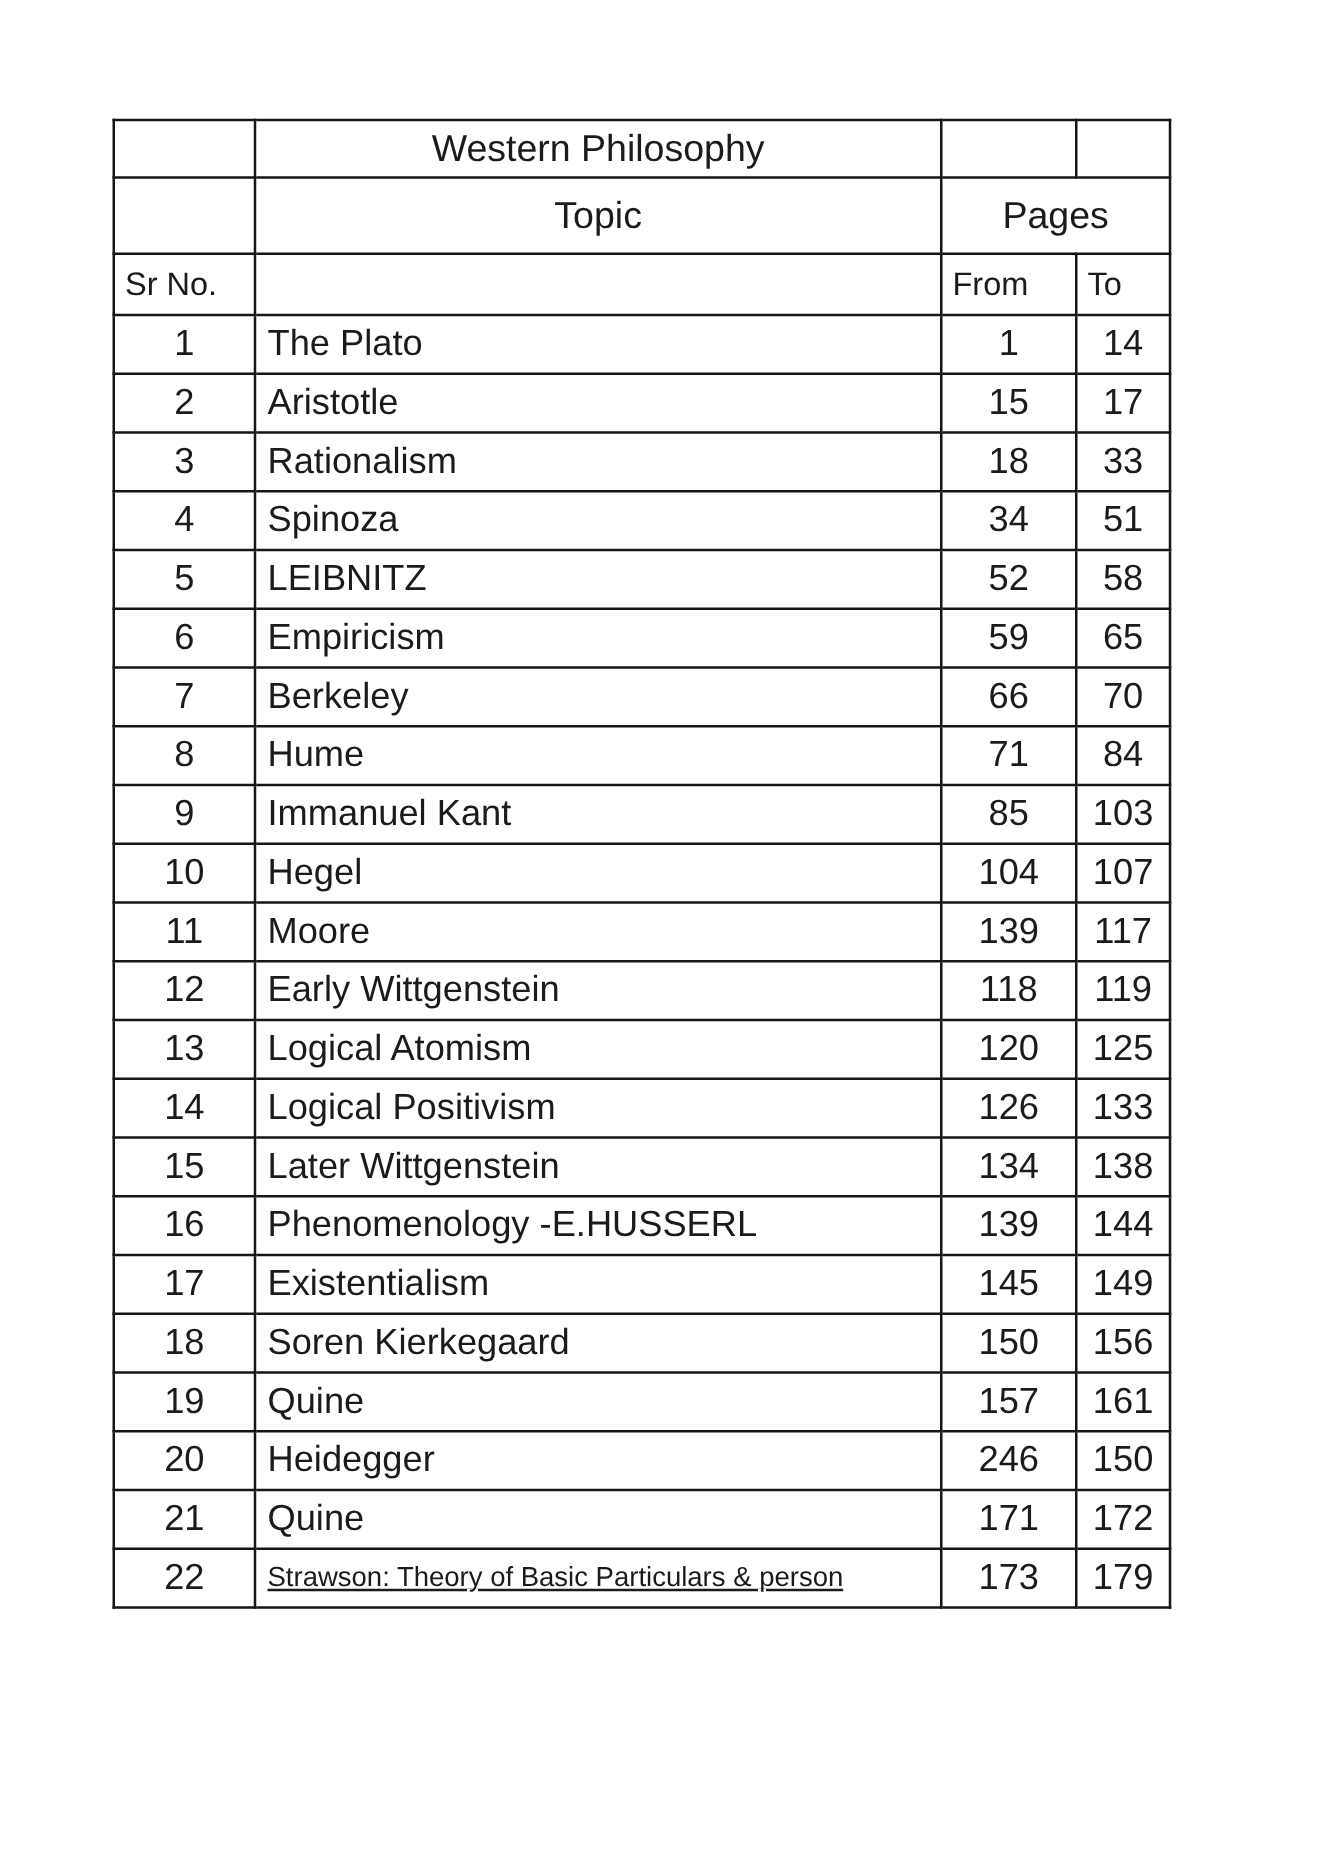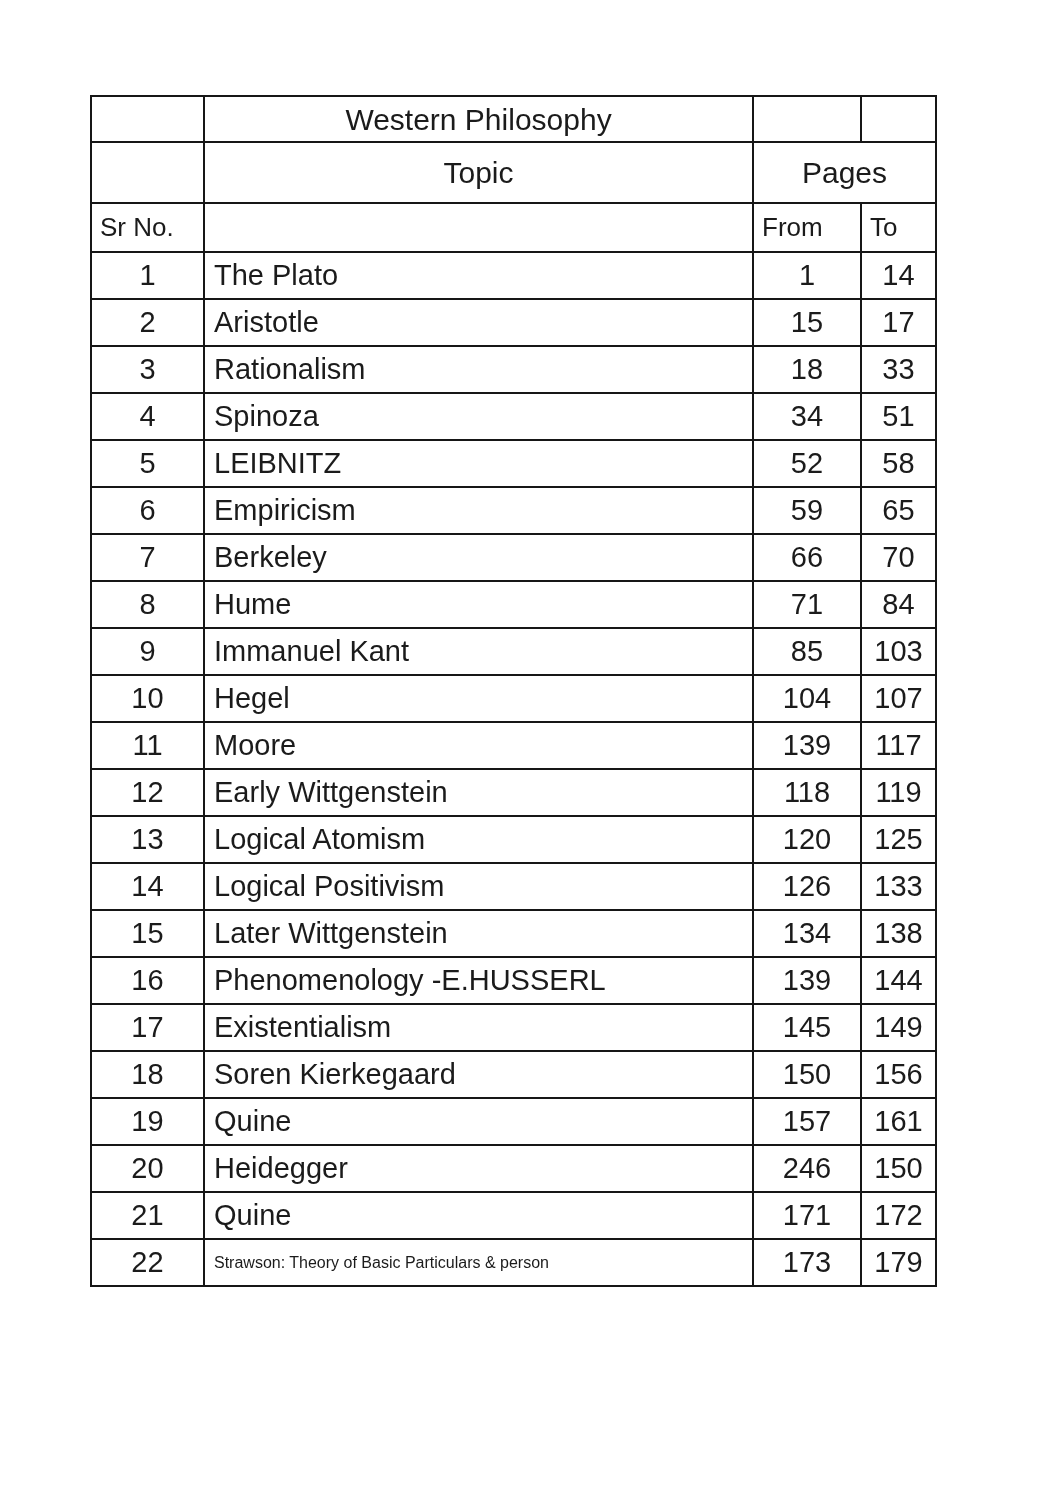--- a/index.html
+++ b/index.html
@@ -44,21 +44,21 @@
   tbody tr td { height: 47px; }
 
   .center { text-align: center; }
   .left   { text-align: left; }
   .pad    { padding-left: 8px; padding-right: 4px; }
 
   tbody td.sr    { text-align: center; }
   tbody td.topic { text-align: left; padding-left: 9px; padding-right: 0; }
   tbody td.from  { text-align: center; }
   tbody td.to    { text-align: center; }
-  tbody tr.small-topic td.topic { font-size: 16px; }
+  tbody tr.small-topic td.topic { font-size: 22px; text-decoration: underline; }
 </style>
 </head>
 <body>
 
 <div class="page">
   <table class="toc">
     <colgroup>
       <col class="c-sr">
       <col class="c-topic">
       <col class="c-from">

